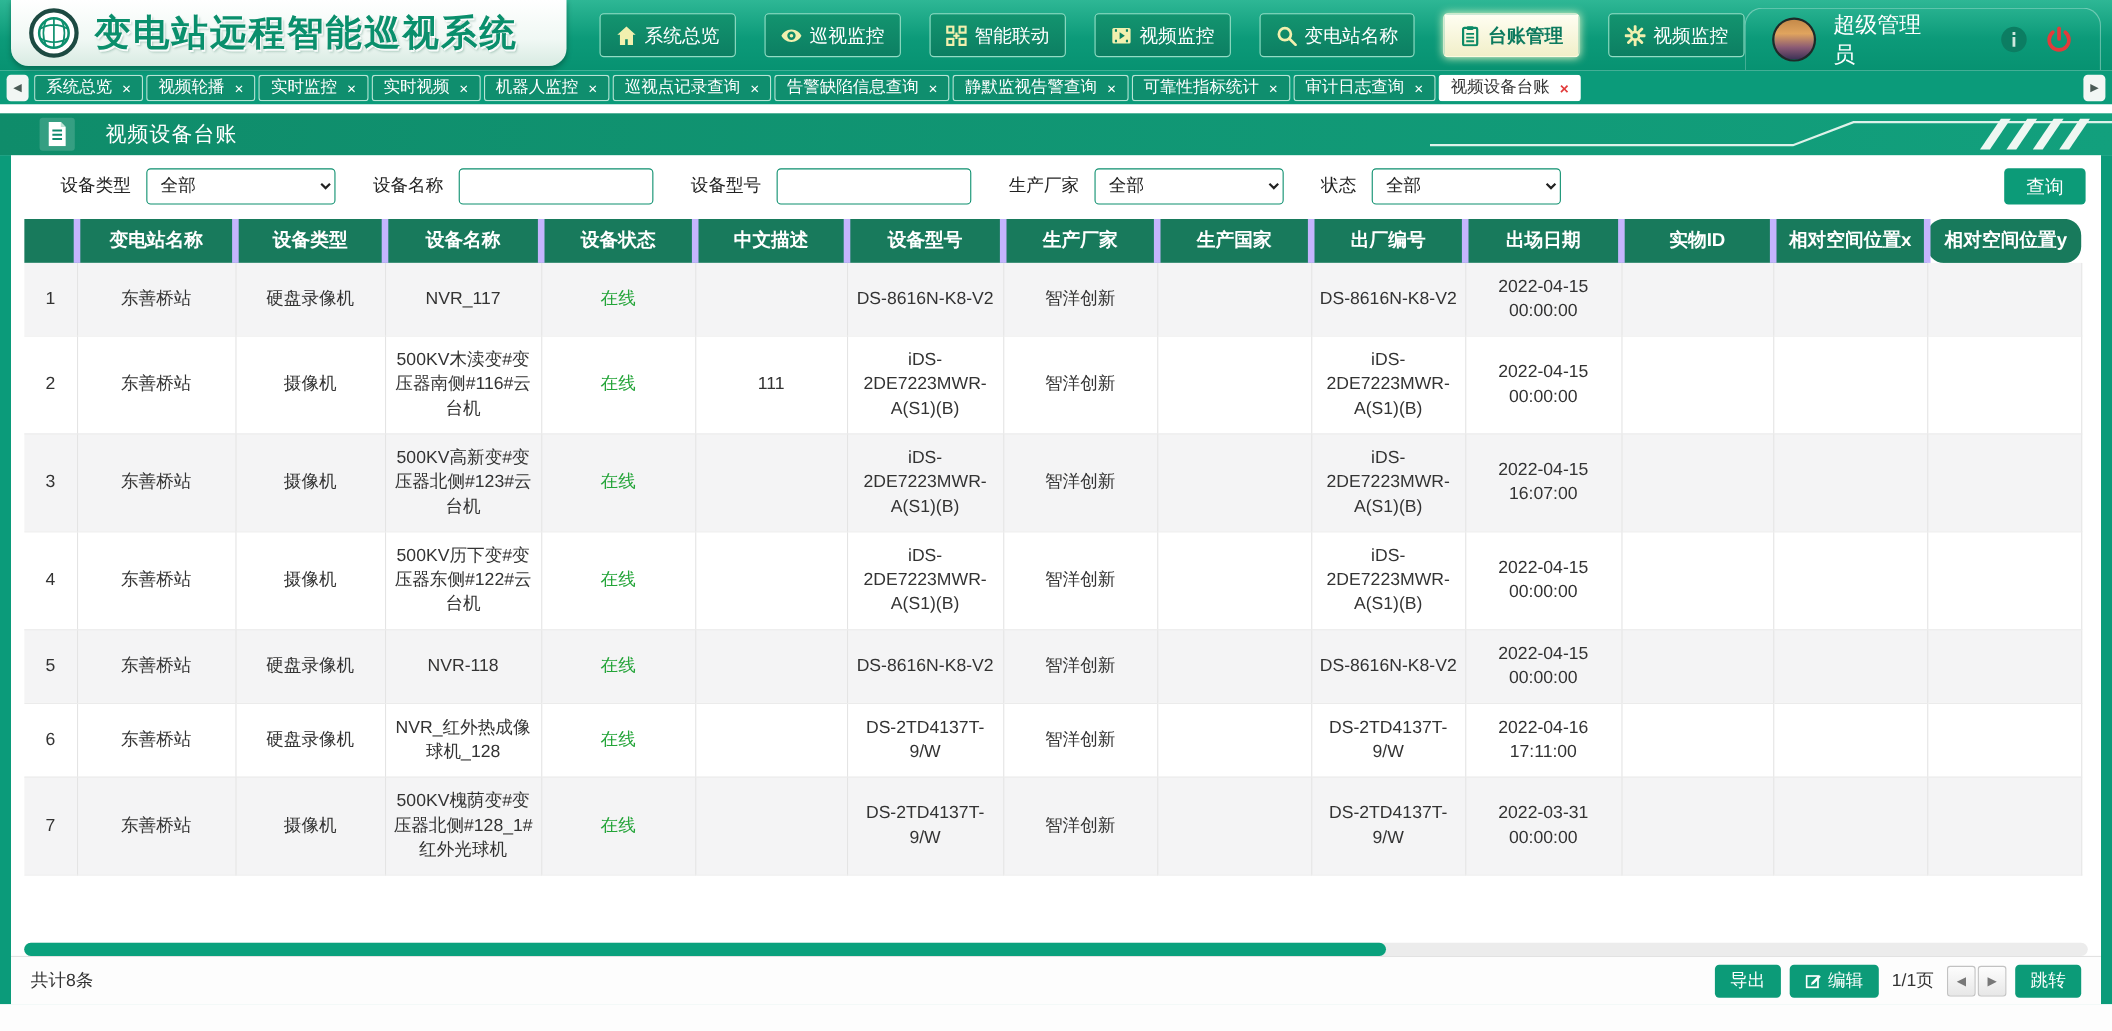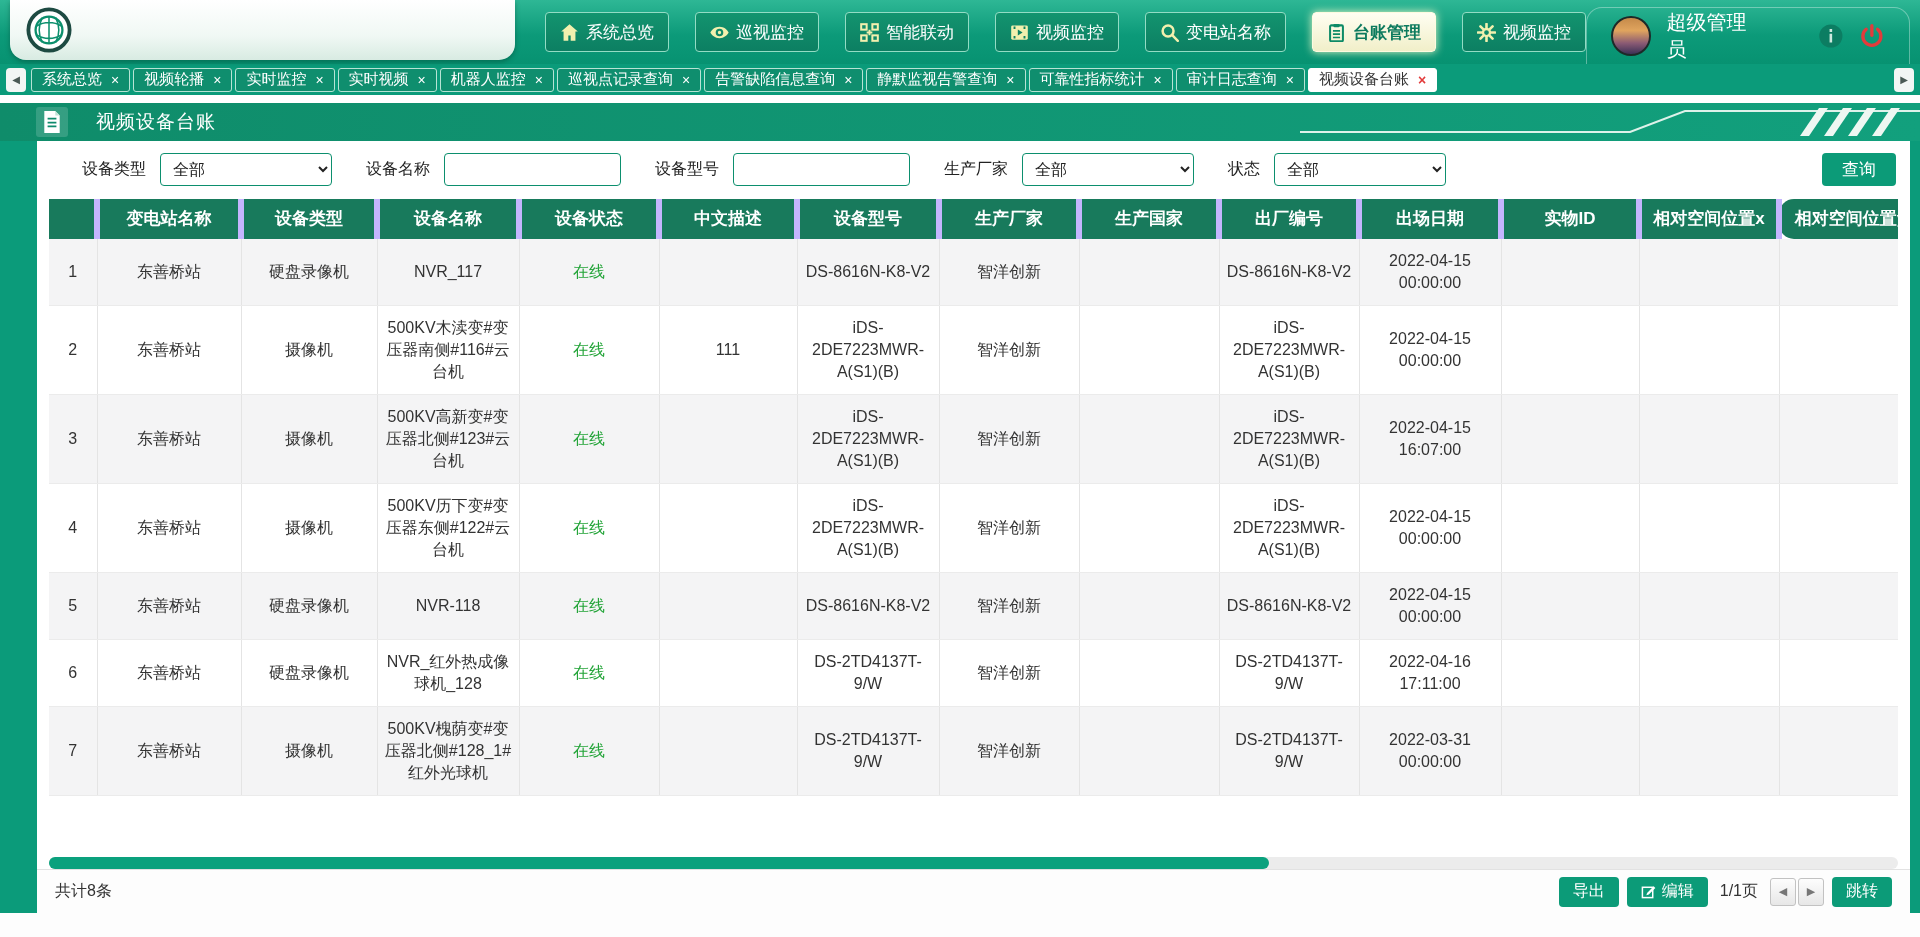--- a/index.html
+++ b/index.html
@@ -50,21 +50,21 @@
   
   .titlebar { height:38px; background:linear-gradient(90deg,#0f8c6a,#12a07d);
               display:flex; align-items:center; position:relative; overflow:hidden; }
   .title-icon-box { width:32px; height:30px; margin-left:36px; background:rgba(255,255,255,.16);
                     border-radius:3px; display:grid; place-items:center; }
   .page-title { color:#fff; font-size:19px; letter-spacing:1px; margin-left:28px; }
   .title-decor { position:absolute; right:0; top:0; }
 
   
   .content-wrap { height:772px; background:#0b9b7a; padding:0 10px; }
-  .panel { background:#fff; height:100%; display:flex; flex-direction:column;margin-left:27px; }
+  .panel { background:#fff; height:100%; display:flex; flex-direction:column; }
 
   .filterbar { height:58px; display:flex; align-items:center; padding:0 14px 0 45px; gap:10px; }
   .filterbar label { font-size:16px; color:#222; margin-right:4px; white-space:nowrap; }
   .filterbar select, .filterbar input[type=text] {
       height:33px; border:1.5px solid #0c8f6e; border-radius:4px; background:#fff;
       font-size:16px; color:#222; padding:0 8px; outline:none; }
   .filterbar select { width:172px; margin-right:24px; }
   .filterbar input[type=text] { width:177px; margin-right:24px; }
   .btn-green { background:#0c9b78; color:#fff; border:none; border-radius:4px;
                font-size:16px; cursor:pointer; }
@@ -102,20 +102,21 @@
 </head>
 <body>
 
 <div class="header">
   <div class="logo-panel">
     <svg width="46" height="46" viewBox="0 0 48 48">
       <circle cx="24" cy="24" r="21.5" fill="#ffffff" stroke="#1d4a42" stroke-width="4"></circle>
       <circle cx="24" cy="24" r="14" fill="none" stroke="#0c8f6d" stroke-width="2.4"></circle>
       <path d="M24 10v28 M11 20c8-5 18-5 26 0 M11 29c8 5 18 5 26 0 M17 11c-4 8-4 18 0 26 M31 11c4 8 4 18 0 26" fill="none" stroke="#0c8f6d" stroke-width="1.6"></path>
     </svg>
+    <span class="app-title">变电站远程智能巡视系统</span>
   </div>
 
   <nav class="main-nav">
       <button class="nav-btn">
         <span style="display: flex;">
           <svg viewBox="0 0 16 16" style="width: 19px; height: 19px;">
             <path fill="currentColor" d="M8 1L1 7.2h2V15h4v-4.4h2V15h4V7.2h2z"></path>
           </svg>
         </span>
         <span>系统总览</span>

